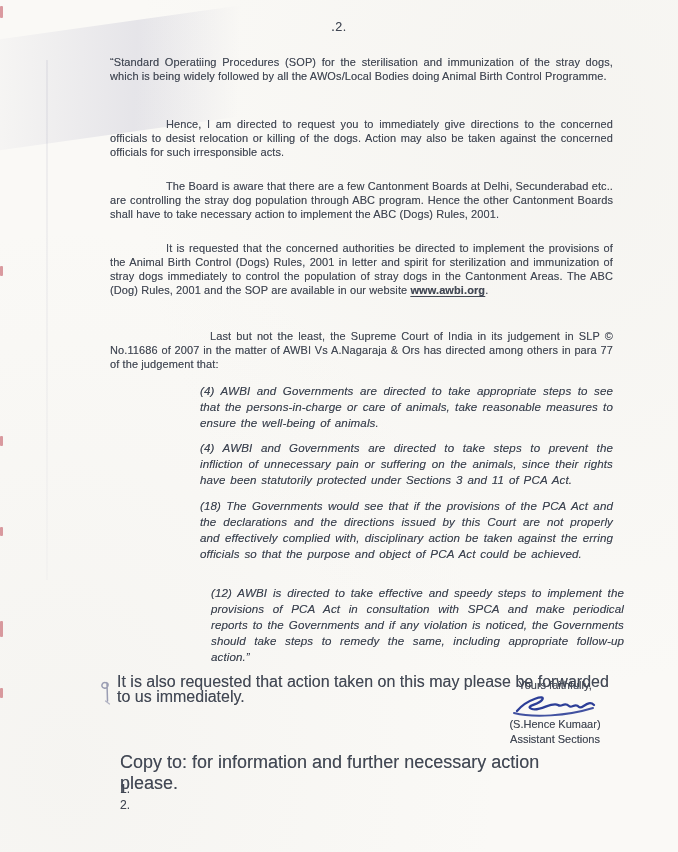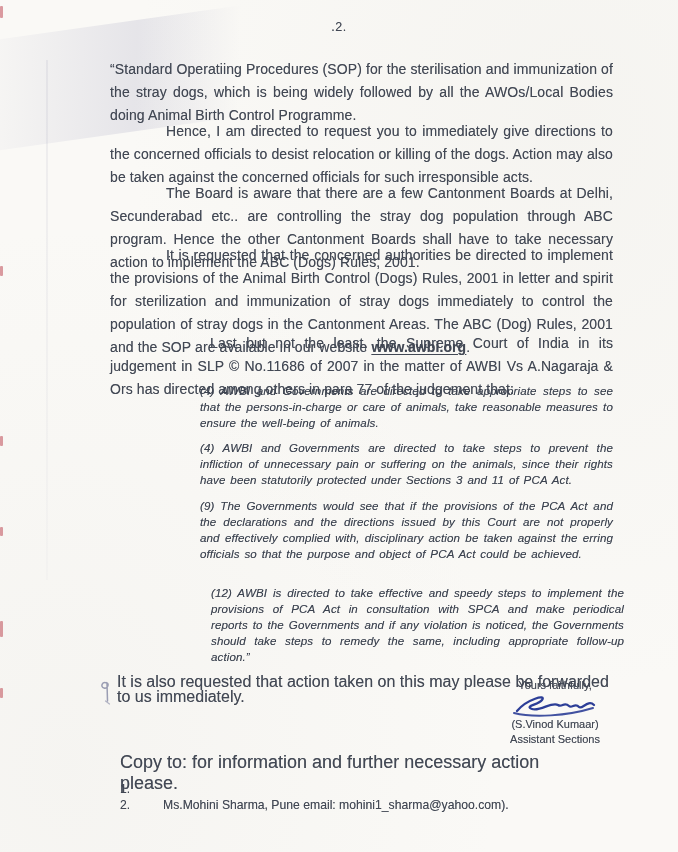--- a/index.html
+++ b/index.html
@@ -26,21 +26,21 @@
     pointer-events:none;
   }
   .edge-mark{position:absolute;left:0;width:3px;background:rgba(191,77,87,.55);border-radius:1px;}
   .ink{text-shadow:0 0 .6px rgba(62,68,82,.5);}
   .page-number{
     position:absolute;top:20px;left:0;width:678px;text-align:center;
     font-size:12.5px;letter-spacing:.5px;
   }
   .bodypara{
     position:absolute;left:110px;width:503px;
-    font-size:14px;line-height:23px;text-align:justify;letter-spacing:.1px;
+    font-size:11px;line-height:14px;text-align:justify;letter-spacing:.1px;
   }
   .indent{text-indent:56px;}
   .indent-lg{text-indent:100px;}
   .weblink{text-decoration:underline;text-underline-offset:2px;font-weight:bold;}
   .quote{
     position:absolute;left:200px;width:413px;
     font-family:"Liberation Sans",sans-serif;font-style:italic;
     font-size:11.6px;line-height:16.2px;text-align:justify;
     color:#3c4350;word-spacing:1.5px;letter-spacing:.1px;
   }
@@ -80,43 +80,42 @@
 <p class="bodypara ink" style="top:44px;">“Standard Operatiing Procedures (SOP) for the sterilisation and immunization of the stray dogs, which is being widely followed by all the AWOs/Local Bodies doing Animal Birth Control Programme.</p>
 <p class="bodypara ink indent" style="top:106px;">Hence, I am directed to request you to immediately give directions to the concerned officials to desist relocation or killing of the dogs. Action may also be taken against the concerned officials for such irresponsible acts.</p>
 <p class="bodypara ink indent" style="top:168px;">The Board is aware that there are a few Cantonment Boards at Delhi, Secunderabad etc.. are controlling the stray dog population through ABC program. Hence the other Cantonment Boards shall have to take necessary action to implement the ABC (Dogs) Rules, 2001.</p>
 <p class="bodypara ink indent" style="top:230px;">
   <span>It is requested that the concerned authorities be directed to implement the provisions of the Animal Birth Control (Dogs) Rules, 2001 in letter and spirit for sterilization and immunization of stray dogs immediately to control the population of stray dogs in the Cantonment Areas. The ABC (Dog) Rules, 2001 and the SOP are available in our website </span><span class="weblink">www.awbi.org</span><span>.</span>
 </p>
 <p class="bodypara ink indent-lg" style="top:318px;">Last but not the least, the Supreme Court of India in its judgement in SLP © No.11686 of 2007 in the matter of AWBI Vs A.Nagaraja &amp; Ors has directed among others in para 77 of the judgement that:</p>
 
 <p class="quote ink" style="top:371px;">(4) AWBI and Governments are directed to take appropriate steps to see that the persons-in-charge or care of animals, take reasonable measures to ensure the well-being of animals.</p>
 <p class="quote ink" style="top:428px;">(4) AWBI and Governments are directed to take steps to prevent the infliction of unnecessary pain or suffering on the animals, since their rights have been statutorily protected under Sections 3 and 11 of PCA Act.</p>
-<p class="quote ink" style="top:486px;">(9) The Governments would see that if the provisions of the PCA Act and the declarations and the directions issued by this Court are not properly and effectively complied with, disciplinary action be taken against the erring officials so that the purpose and object of PCA Act could be achieved.</p>
+<p class="quote ink" style="top:486px;">(18) The Governments would see that if the provisions of the PCA Act and the declarations and the directions issued by this Court are not properly and effectively complied with, disciplinary action be taken against the erring officials so that the purpose and object of PCA Act could be achieved.</p>
 <p class="quote ink" style="top:573px;margin-left:11px;">(12) AWBI is directed to take effective and speedy steps to implement the provisions of PCA Act in consultation with SPCA and make periodical reports to the Governments and if any violation is noticed, the Governments should take steps to remedy the same, including appropriate follow-up action.”</p>
 
 <p class="closing-line ink">It is also requested that action taken on this may please be forwarded to us immediately.</p>
 
 <svg class="pen-mark" width="18" height="30" viewBox="0 0 18 30">
   <path d="M11,4 C6,2 4,8 8,9 C12,10 13,5 11,4 L11.5,22" fill="none" stroke="#8387a3" stroke-width="1.5" stroke-linecap="round" opacity="0.8"></path>
   <path d="M9.5,22 l4,3" fill="none" stroke="#8387a3" stroke-width="1.2" stroke-linecap="round" opacity="0.6"></path>
 </svg>
 
 <div class="sig-block ink">
   <div>Yours faithfully,</div>
   <svg class="sig-scrawl" width="88" height="28" viewBox="0 0 88 28">
     <path d="M6,19 C16,7 36,2 31,8 C27,13 13,14 21,17 C29,20 41,9 47,13 C51,16 53,9 58,14 C61,17 64,10 68,15 C71,18 77,7 83,13" fill="none" stroke="#2c3e97" stroke-width="2.3" stroke-linecap="round"></path>
     <path d="M3,21 C22,26 56,24 82,16" fill="none" stroke="#2c3e97" stroke-width="2" stroke-linecap="round" opacity="0.9"></path>
   </svg>
-  <div>(S.Vinod Kumaar)</div>
+  <div>(S.Hence Kumaar)</div>
   <div>Assistant Sections</div>
 </div>
 
 <div class="copy-line ink">Copy to: for information and further necessary action please.</div>
 
 <div class="cc-list">
   <div class="cc-row">
     <span class="cc-num ink">1.</span>
   </div>
   <div class="cc-row">
     <span class="cc-num ink">2.</span>
-    <span class="ink">Ms.Mohini Sharma, Pune email: mohini1_sharma@yahoo.com).</span>
   </div>
 </div>
 
 </body></html>

